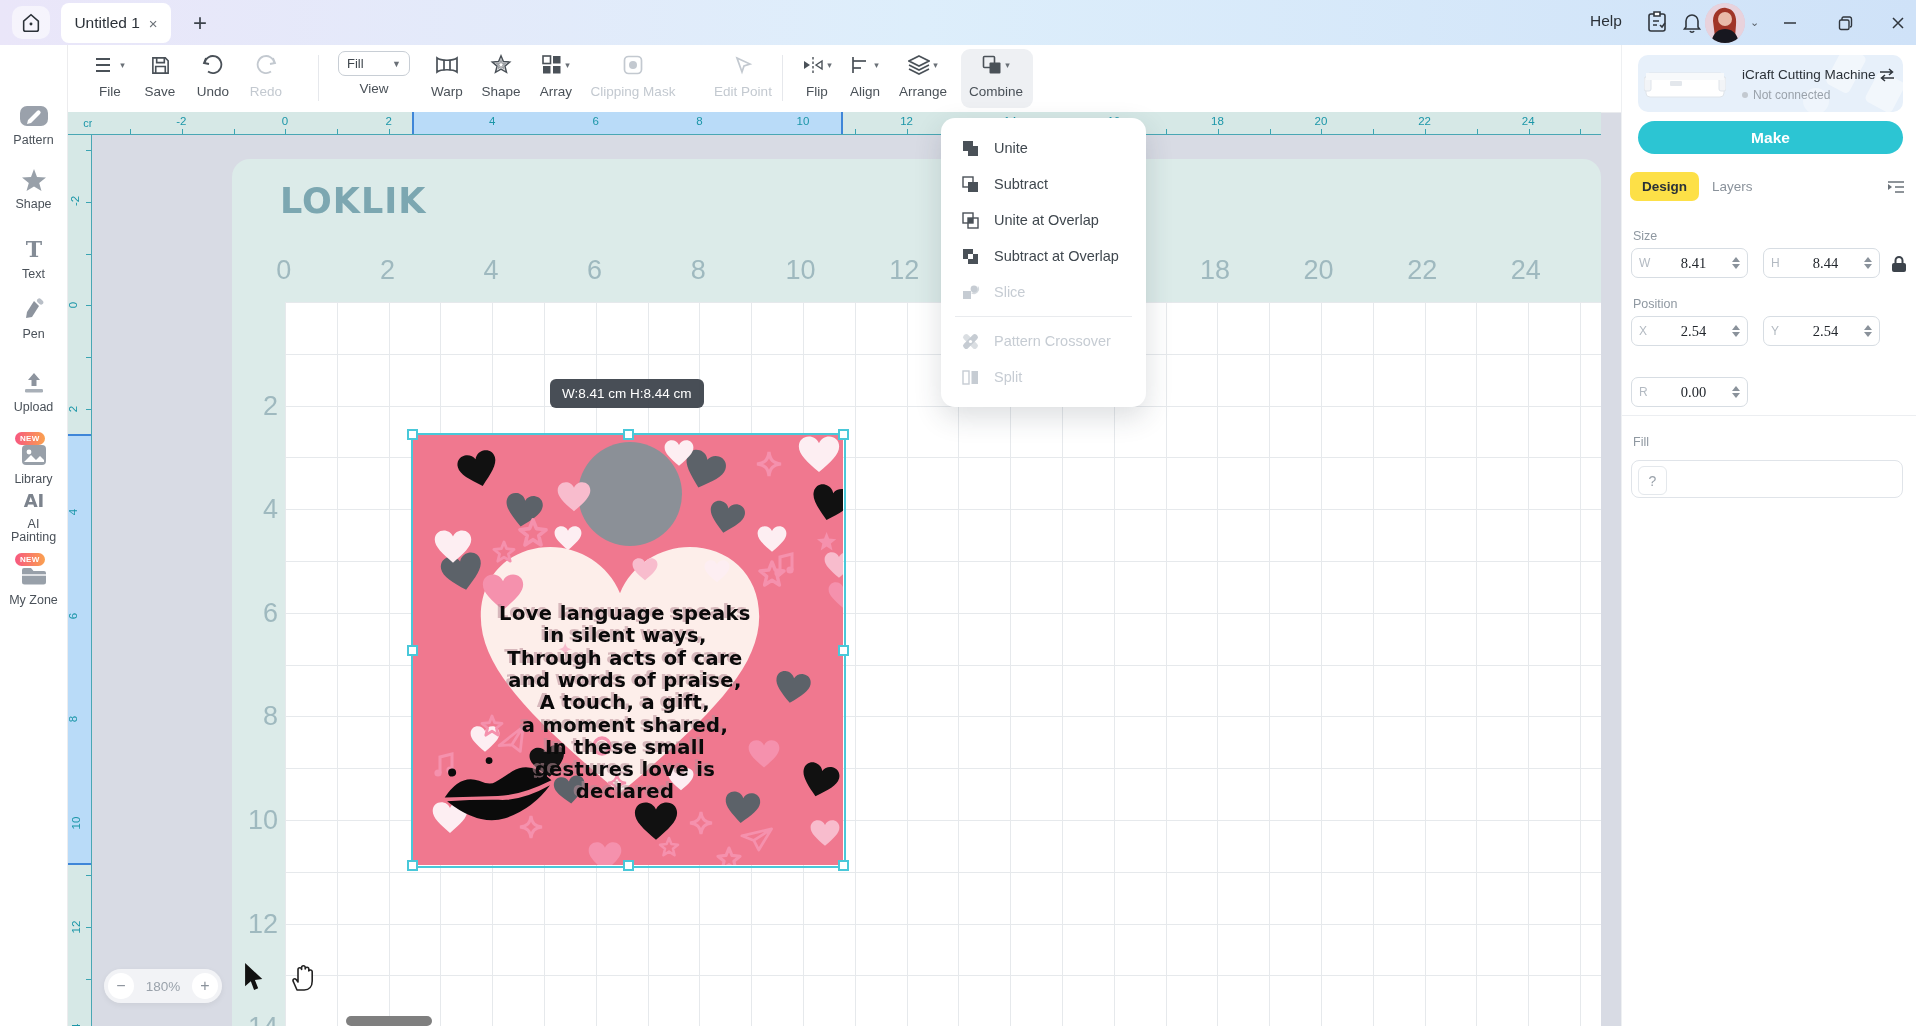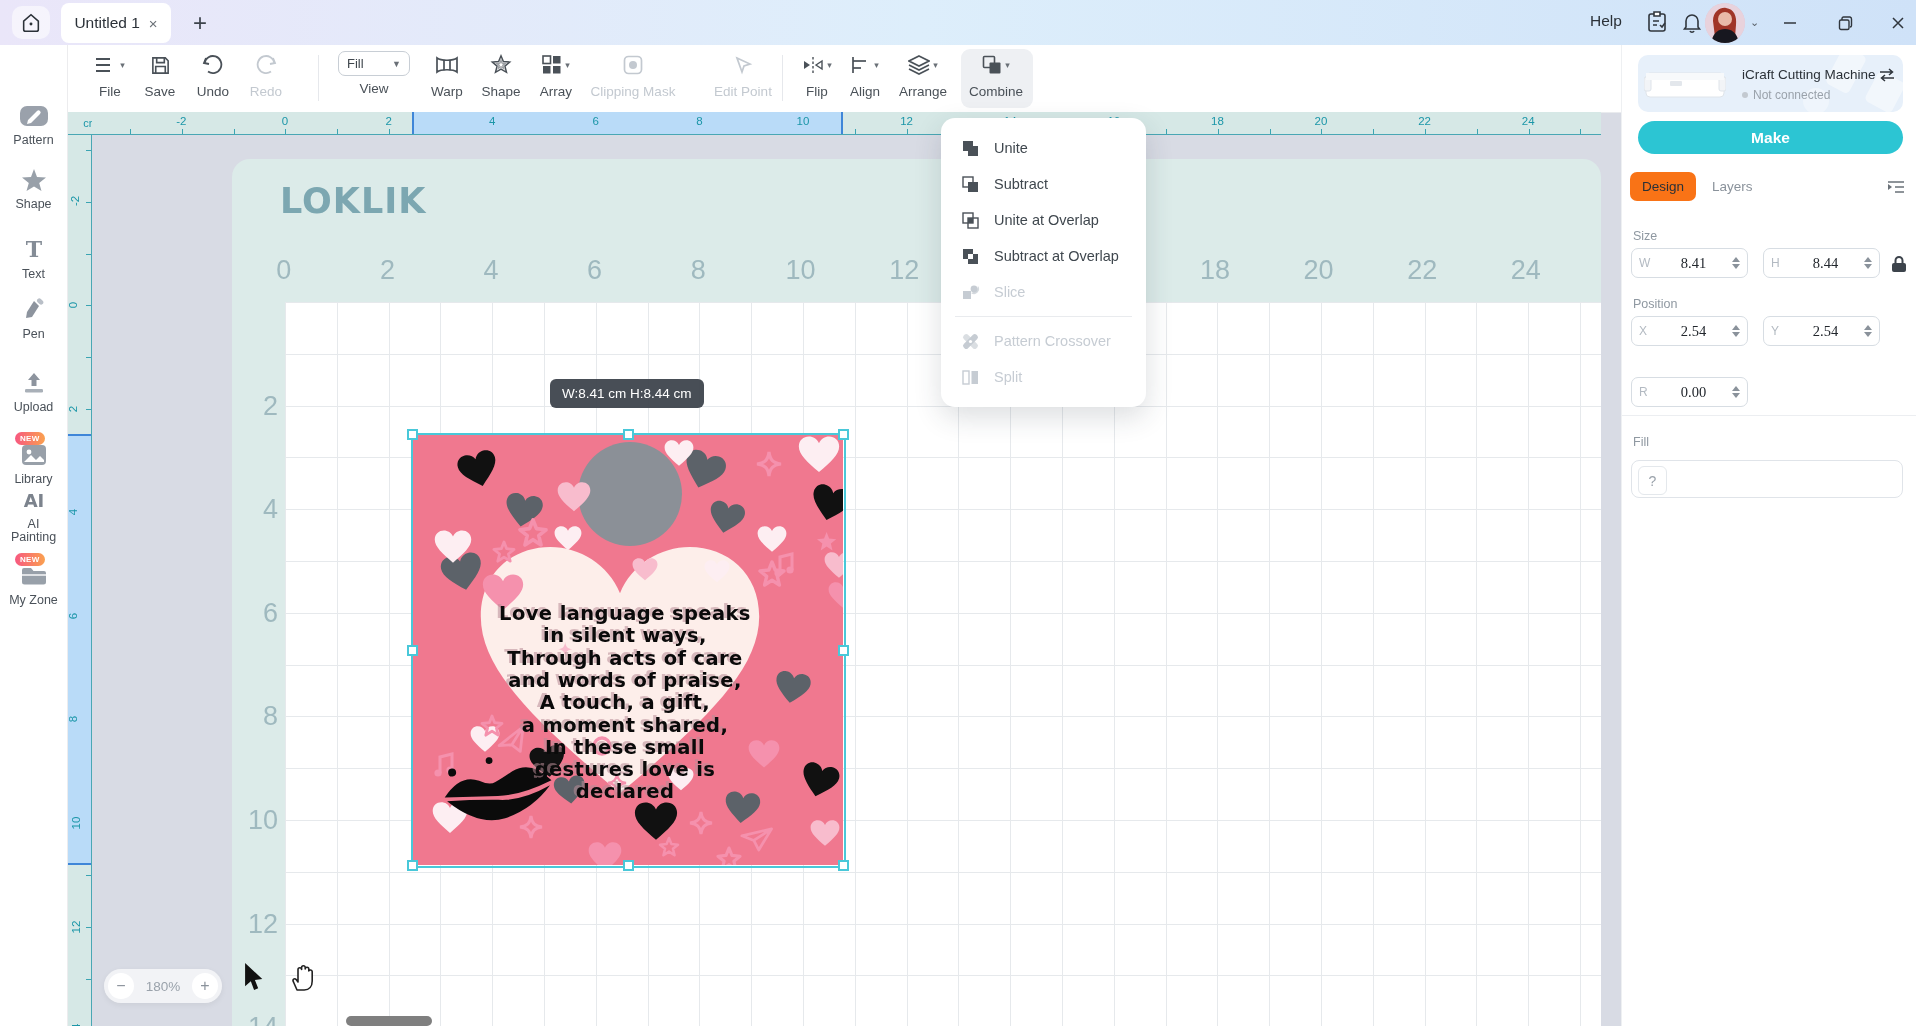--- a/index.html
+++ b/index.html
@@ -68,21 +68,21 @@
   #zoom-val{font-size:13.5px;color:#9aa2ab;}
   #hscrollbar{left:346px;top:1016px;width:86px;height:10px;background:#7f7f7f;border-radius:5px;z-index:6;cursor:pointer;}
   
   #rpanel{left:1621px;top:45px;width:295px;height:981px;background:#fff;border-left:1px solid #eef0f2;z-index:5;}
   #machine-card{position:absolute;left:16px;top:10px;width:265px;height:57px;background:#e7f0fa;border-radius:10px;overflow:hidden;}
   #machine-name{position:absolute;left:104px;top:12px;font-size:13.5px;color:#2b3138;}
   #machine-status{position:absolute;left:104px;top:33px;font-size:12px;color:#9aa2ab;display:flex;align-items:center;gap:5px;}
   #machine-status .dot{width:6px;height:6px;border-radius:50%;background:#c3c9d0;}
   #make-btn{position:absolute;left:16px;top:76px;width:265px;height:33px;background:#2cc5d3;border-radius:17px;display:flex;align-items:center;justify-content:center;color:#fff;font-size:15.5px;font-weight:bold;cursor:pointer;}
   .ptab{position:absolute;top:127px;height:29px;display:flex;align-items:center;padding:0 12px;font-size:13.5px;border-radius:7px;cursor:pointer;}
-  #tab-design{left:8px;background:#f97316;color:#2a3138;}
+  #tab-design{left:8px;background:#fde047;color:#2a3138;font-weight:bold;}
   #tab-layers{left:78px;color:#8a929b;}
   .plabel{position:absolute;left:11px;font-size:12.5px;color:#8f98a1;}
   .pfield{position:absolute;width:117px;height:30px;border:1px solid #d7dde3;border-radius:7px;display:flex;align-items:center;box-sizing:border-box;padding:0 7px;background:#fff;}
   .pfield .k{font-size:12px;color:#b3bac2;width:16px;}
   .pfield .v{flex:1;text-align:center;font-size:14.5px;color:#22272d;font-family:Liberation Serif, serif;}
   .stepper{display:flex;flex-direction:column;gap:2px;color:#8a929b;cursor:pointer;}
   .stepper svg{display:block;}
   #pdivider{position:absolute;left:0;top:370px;width:295px;height:1px;background:#eceef1;}
   #fill-box{position:absolute;left:9px;top:415px;width:272px;height:38px;border:1px solid #e0e4e9;border-radius:8px;box-sizing:border-box;}
   #fill-swatch{position:absolute;left:6px;top:5px;width:27px;height:27px;border:1px solid #e4e8ec;border-radius:6px;display:flex;align-items:center;justify-content:center;color:#9aa2ab;font-size:14px;cursor:pointer;}

